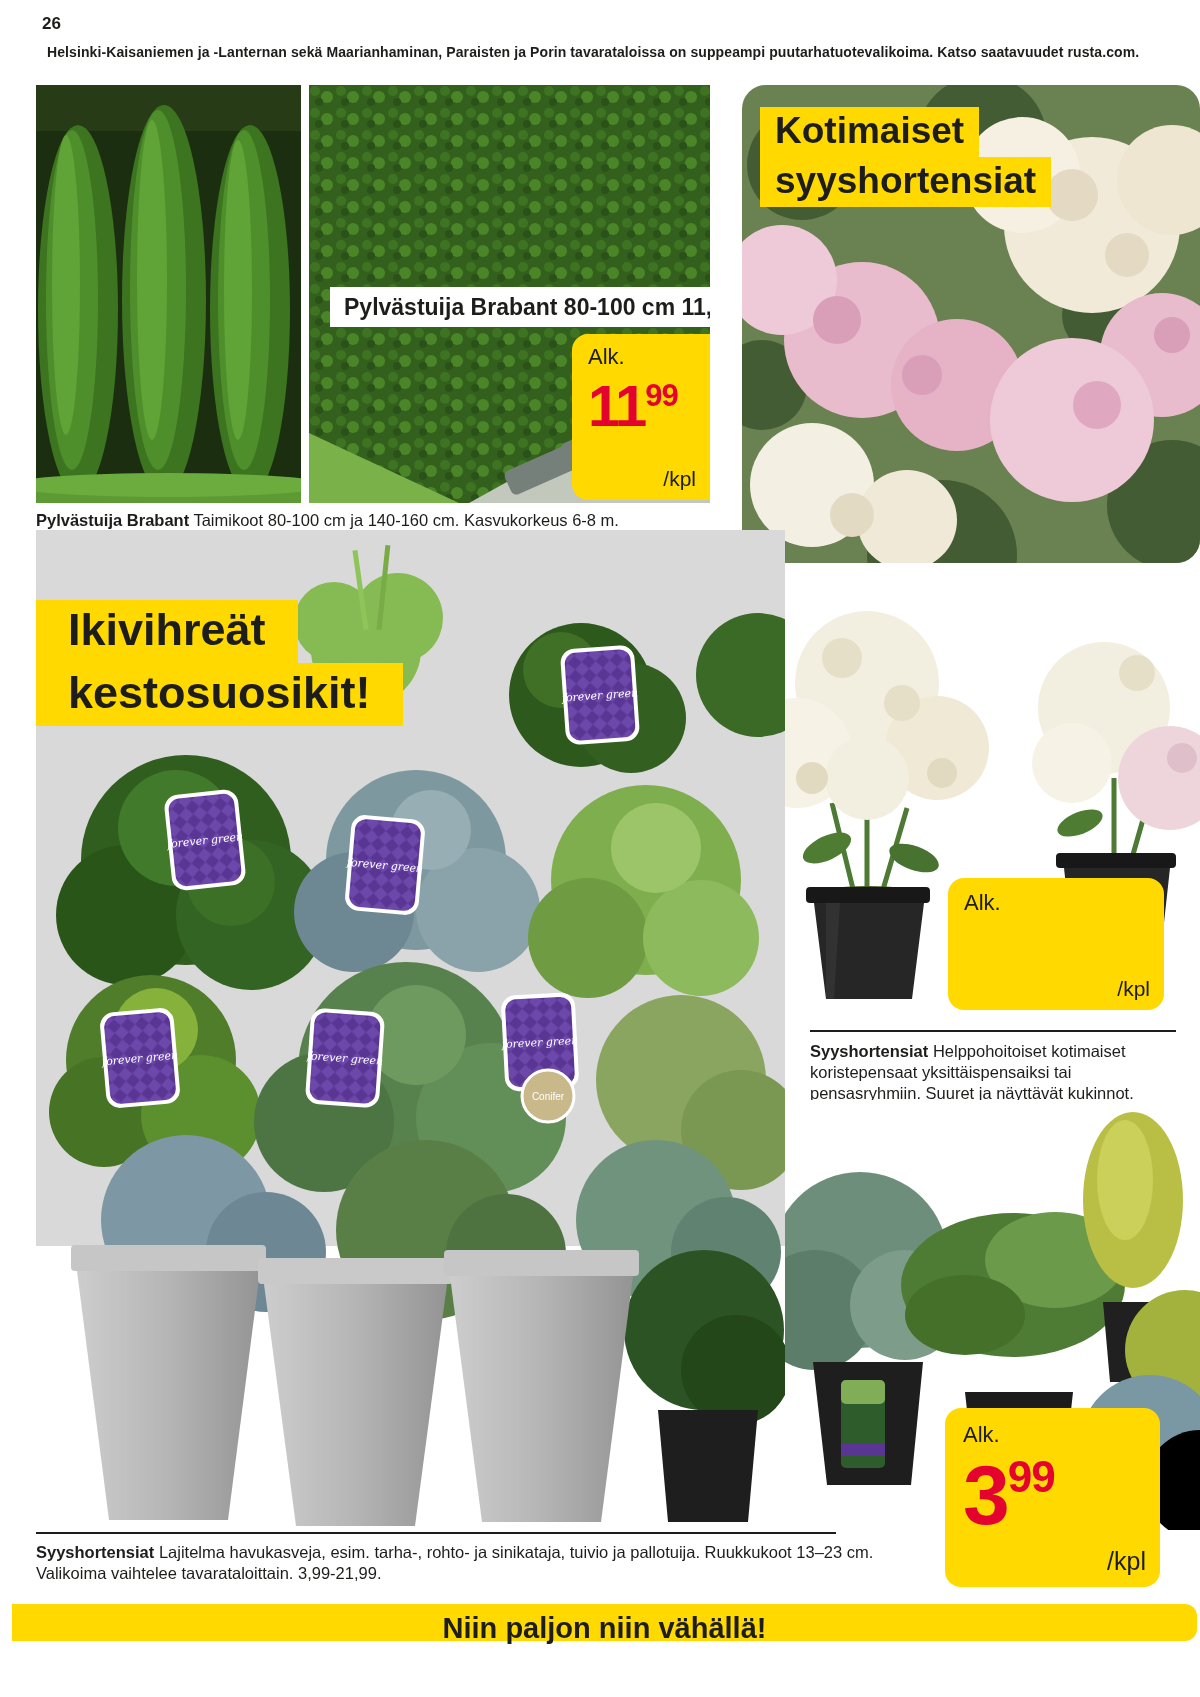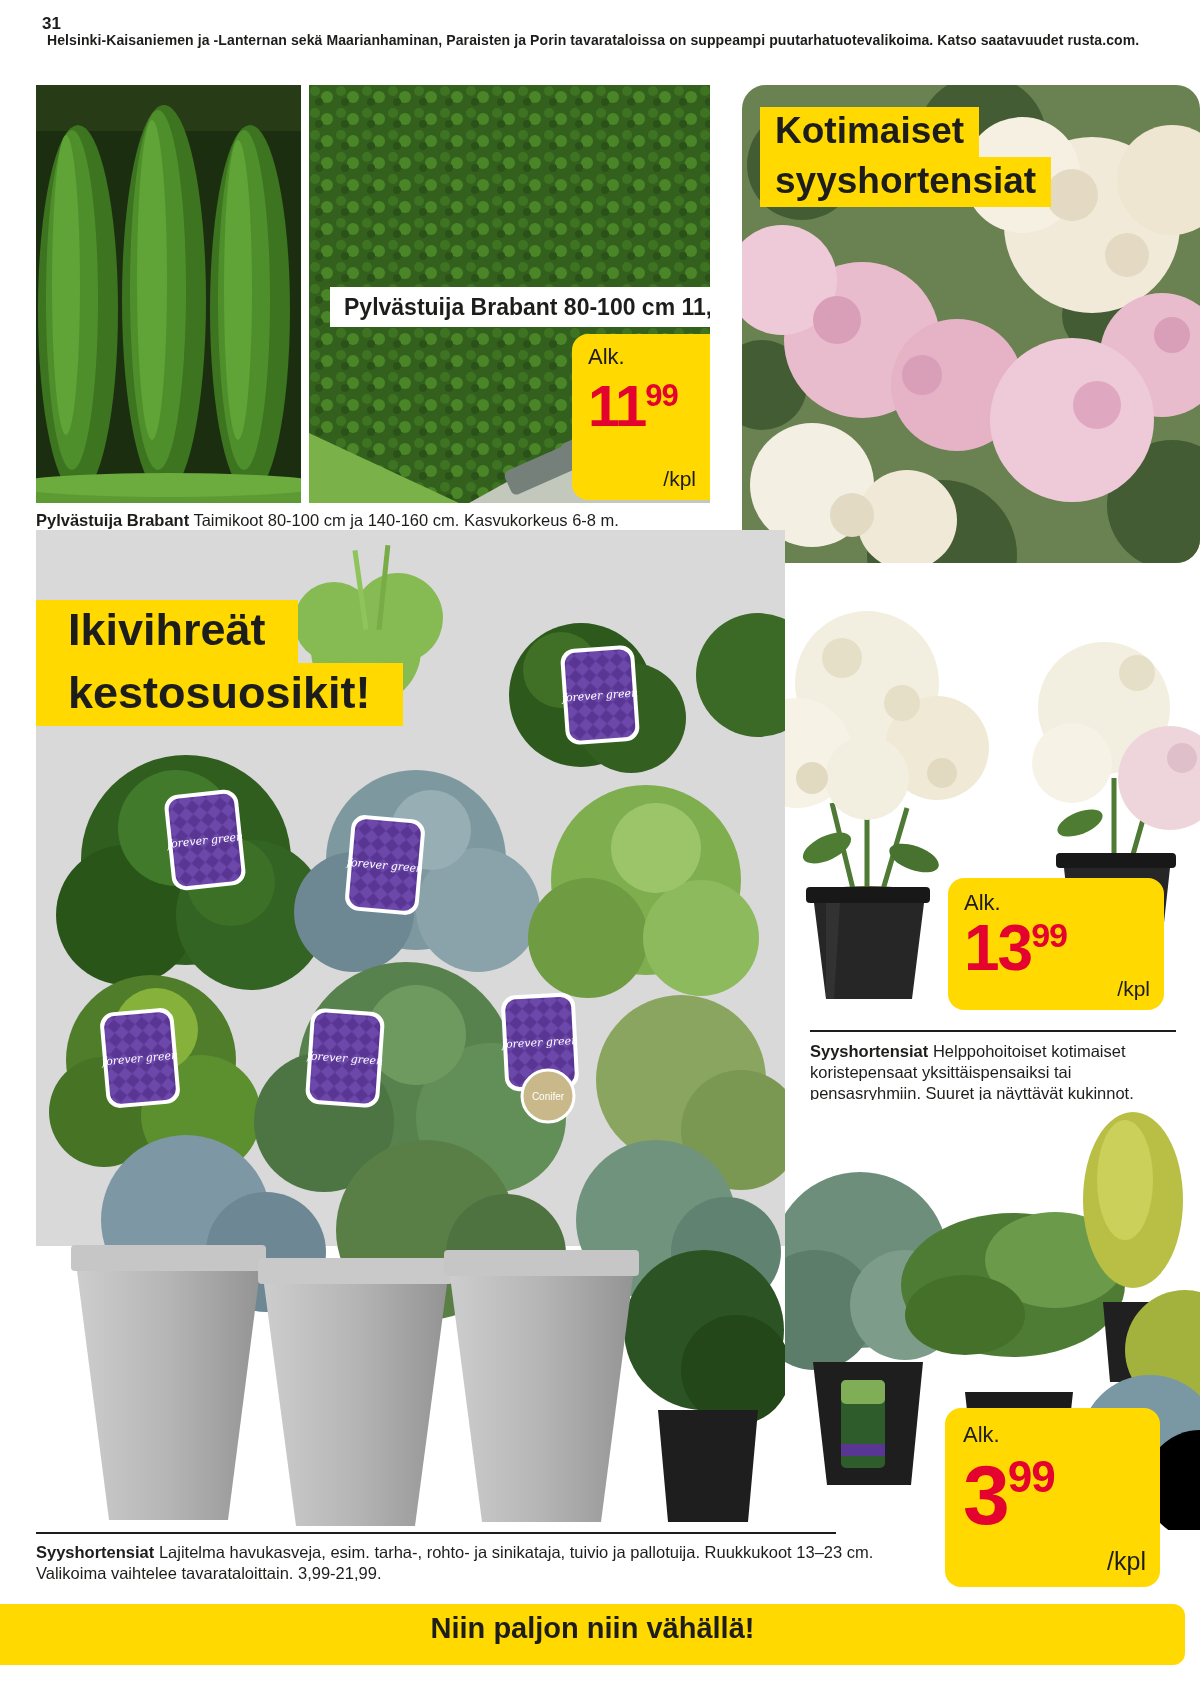--- a/index.html
+++ b/index.html
@@ -41,22 +41,22 @@
   .caption b{font-weight:bold;}
   .rule{position:absolute;height:2px;background:var(--ink);}
   .banner{
     position:absolute;background:var(--yellow);border-radius:0 12px 12px 0;
     text-align:center;font-size:29px;font-weight:bold;color:var(--ink);line-height:49px;
   }
 </style>
 </head>
 <body>
 
-<div class="abs page-number" style="left:42px;top:14px;">31</div>
-<div class="abs disclaimer" style="left:47px;top:32px;width:1130px;">Helsinki-Kaisaniemen ja -Lanternan sekä Maarianhaminan, Paraisten ja Porin tavarataloissa on suppeampi puutarhatuotevalikoima. Katso saatavuudet rusta.com.</div>
+<div class="abs page-number" style="left:42px;top:14px;">26</div>
+<div class="abs disclaimer" style="left:47px;top:44px;width:1130px;">Helsinki-Kaisaniemen ja -Lanternan sekä Maarianhaminan, Paraisten ja Porin tavarataloissa on suppeampi puutarhatuotevalikoima. Katso saatavuudet rusta.com.</div>
 
 <div class="photo" style="left:36px;top:85px;width:265px;height:418px;">
   <svg width="265" height="418" viewBox="0 0 265 418">
     <rect width="265" height="418" fill="#1b2f10"></rect>
     <rect width="265" height="46" fill="#273c16"></rect>
     <g fill="#3c7420">
       <ellipse cx="42" cy="225" rx="40" ry="185"></ellipse>
       <ellipse cx="128" cy="215" rx="42" ry="195"></ellipse>
       <ellipse cx="214" cy="225" rx="40" ry="185"></ellipse>
     </g>
@@ -186,23 +186,20 @@
       <g>
         <rect x="314" y="290" width="120" height="15" rx="4" fill="#181818"></rect>
         <path d="M322,305 L428,305 L418,396 L332,396 Z" fill="#262626"></path>
       </g>
     </g>
   </svg>
 </div>
 
 <div class="badge" style="left:948px;top:878px;width:216px;height:132px;padding:12px 0 0 16px;">
   <div class="prefix">Alk.</div>
-  <div class="price-row" style="font-size:64px;margin-top:2px;">
-    <span>13</span><span class="p-cents" style="font-size:34px;top:-23px;">99</span>
-  </div>
   <div class="unit">/kpl</div>
 </div>
 
 <div class="rule" style="left:810px;top:1030px;width:366px;"></div>
 <div class="abs caption" style="left:810px;top:1041px;width:370px;">
   <b>Syyshortensiat</b><span> Helppohoitoiset kotimaiset koristepensaat yksittäispensaiksi tai pensasryhmiin. Suuret ja näyttävät kukinnot. Viihtyvät ravinteikkaassa ja humuspitoisessa maassa puolivarjoisella tai varjoisella kasvupaikalla. Lajikkeet: syyshortensiat Grandiflora ja Vanilla Fraise, pallohörtensia Annabelle. 13,99–15,99.</span>
 </div>
 
 <div class="photo" style="left:36px;top:530px;width:749px;height:1000px;background:#fff;">
   <svg width="749" height="1000" viewBox="0 0 749 1000">
@@ -388,13 +385,13 @@
     <span>3</span><span class="p-cents" style="font-size:44px;top:-32px;">99</span>
   </div>
   <div class="unit" style="font-size:25px;bottom:11px;">/kpl</div>
 </div>
 
 <div class="rule" style="left:36px;top:1532px;width:800px;"></div>
 <div class="abs caption" style="left:36px;top:1542px;width:850px;">
   <b>Syyshortensiat</b><span> Lajitelma havukasveja, esim. tarha-, rohto- ja sinikataja, tuivio ja pallotuija. Ruukkukoot 13–23 cm. Valikoima vaihtelee tavarataloittain. 3,99-21,99.</span>
 </div>
 
-<div class="banner" style="left:0;top:1604px;width:1185px;height:61px;">Niin paljon niin vähällä!</div>
+<div class="banner" style="left:12px;top:1604px;width:1185px;height:37px;">Niin paljon niin vähällä!</div>
 
 </body></html>

